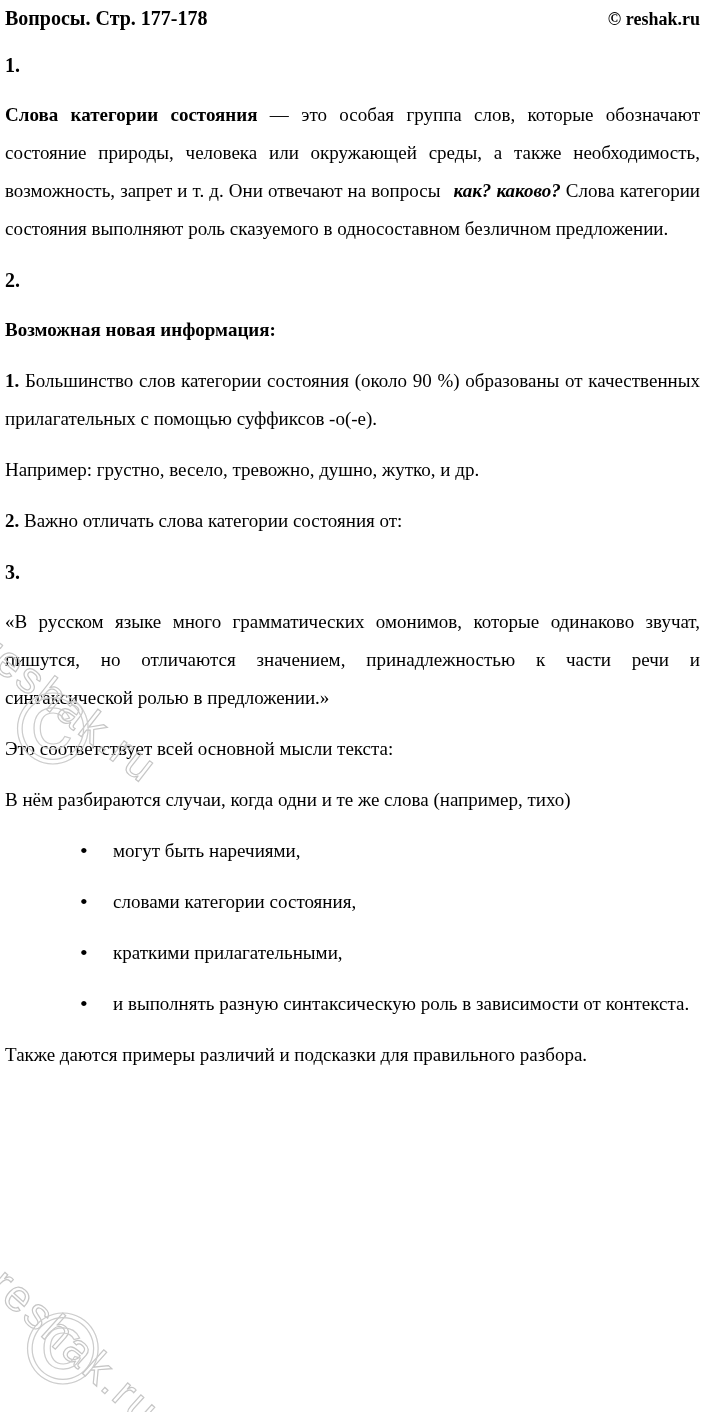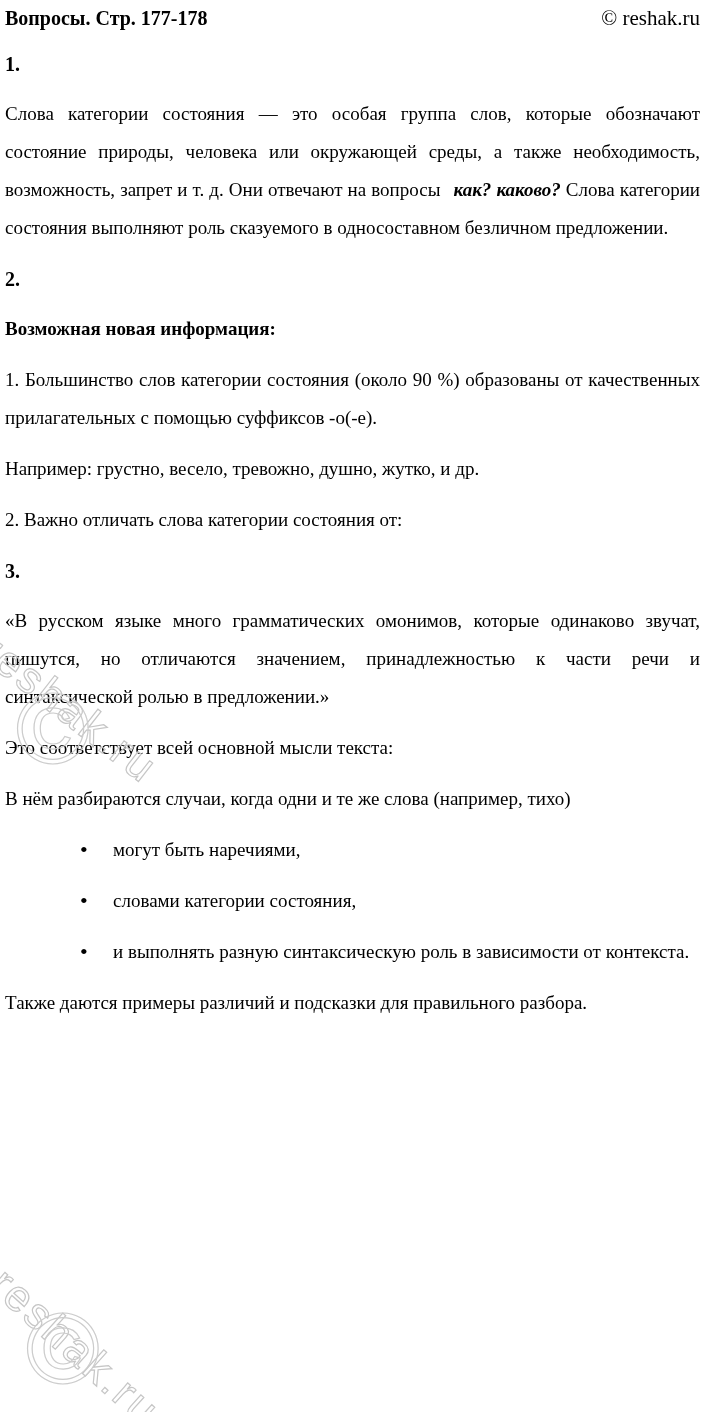--- a/index.html
+++ b/index.html
@@ -19,34 +19,34 @@
     padding: 5px 1px 0 5px;
   }
   .doc-header {
     display: flex;
     justify-content: space-between;
     align-items: baseline;
     line-height: 26px;
     margin-bottom: 14px;
   }
   .doc-title { font-weight: bold; font-size: 20px; }
-  .doc-copy  { font-size: 21px; }
+  .doc-copy  { font-size: 18px; font-weight: bold; }
   .sec-num {
     font-weight: bold;
     font-size: 20px;
     line-height: 38px;
     margin: 0 0 12px 0;
   }
   .para {
     font-size: 19px;
     line-height: 38px;
     text-align: justify;
     margin: 0 0 13px 0;
   }
-  .para .bold   { font-weight: normal; }
+  .para .bold   { font-weight: bold; }
   .para .italic { }
   .para .bold-italic { font-weight: bold; font-style: italic; margin-left: 8px; }
   .hdg { font-weight: bold; text-align: left; }
   ul.blist {
     list-style: none;
     margin: 0;
     padding: 0 0 0 108px;
   }
   ul.blist li {
     position: relative;
@@ -121,20 +121,21 @@
 
   <p class="para">«В русском языке много грамматических омонимов, которые одинаково звучат, пишутся, но отличаются значением, принадлежностью к части речи и синтаксической ролью в предложении.»</p>
 
   <p class="para">Это соответствует всей основной мысли текста:</p>
 
   <p class="para"><span>В нём разбираются случаи, когда одни и те же слова (например, </span><span class="italic">тихо</span><span>)</span></p>
 
   <ul class="blist">
     <li>могут быть наречиями,</li>
     <li>словами категории состояния,</li>
+    <li>краткими прилагательными,</li>
     <li>и выполнять разную синтаксическую роль в зависимости от контекста.</li>
   </ul>
 
   <p class="para">Также даются примеры различий и подсказки для правильного разбора.</p>
 
 </div>
 
 <div class="watermark wm1">
   <span class="wm-text">reshak.ru</span>
   <span class="wm-copy">©</span>

